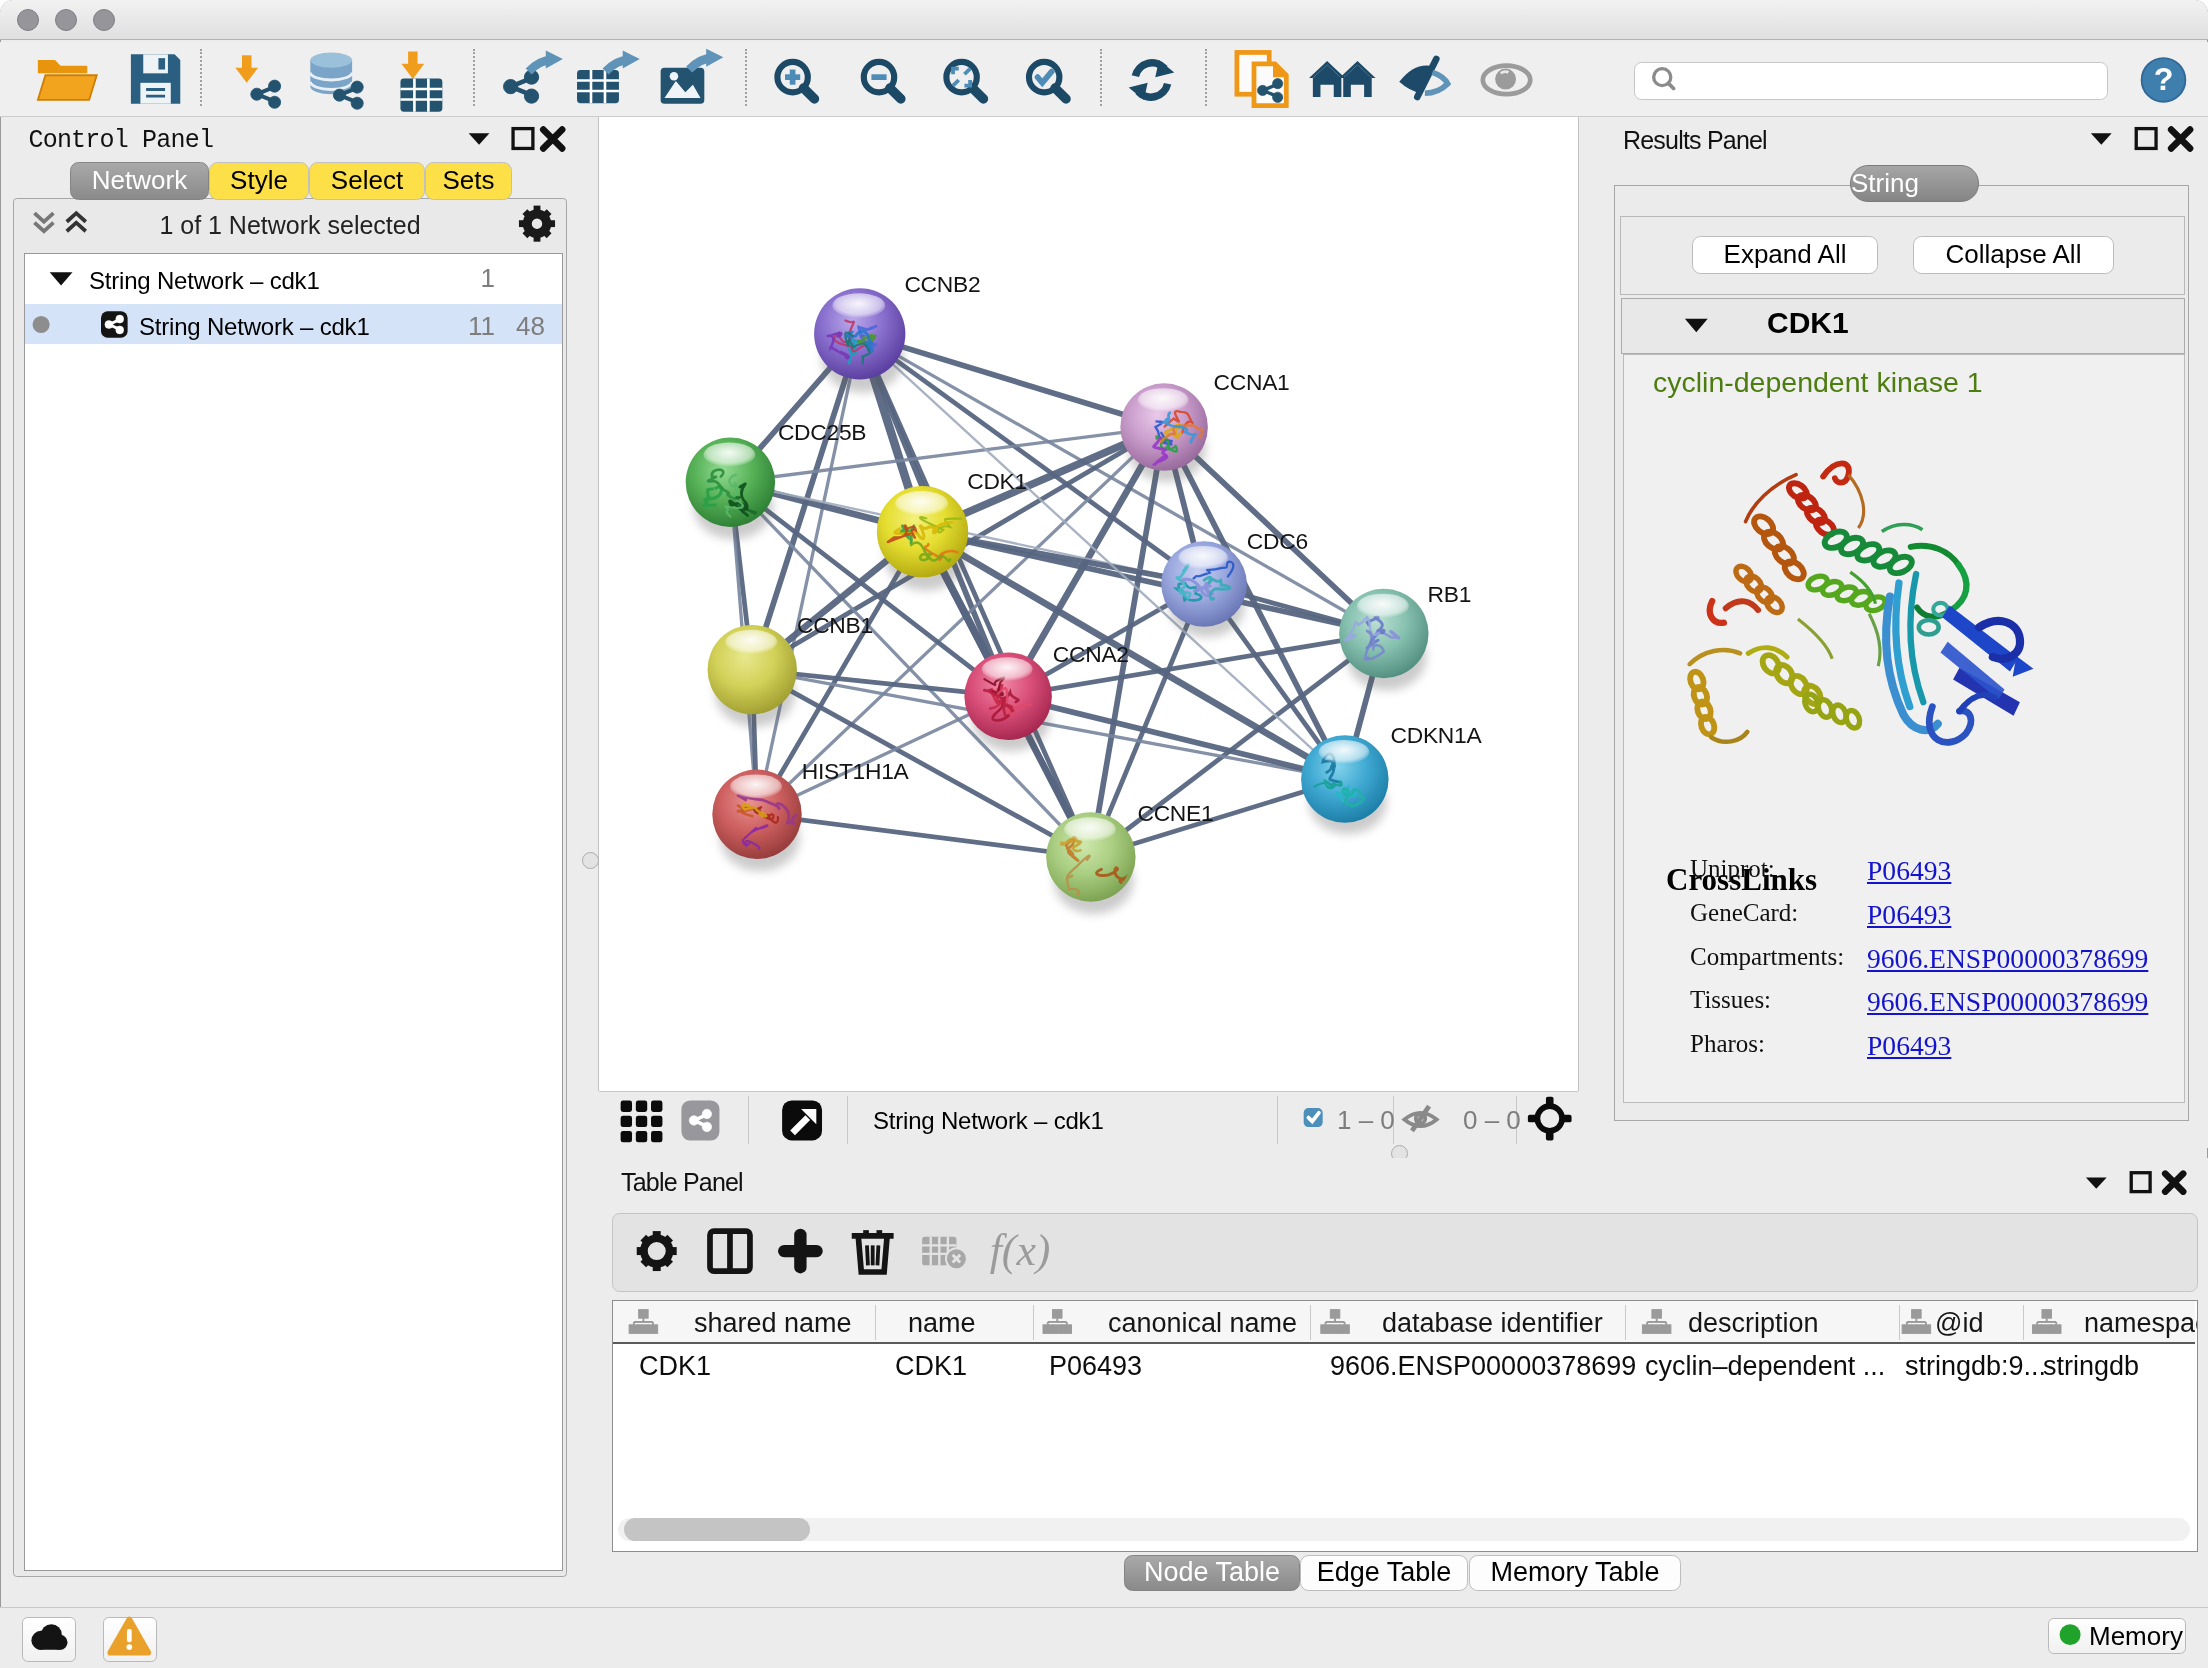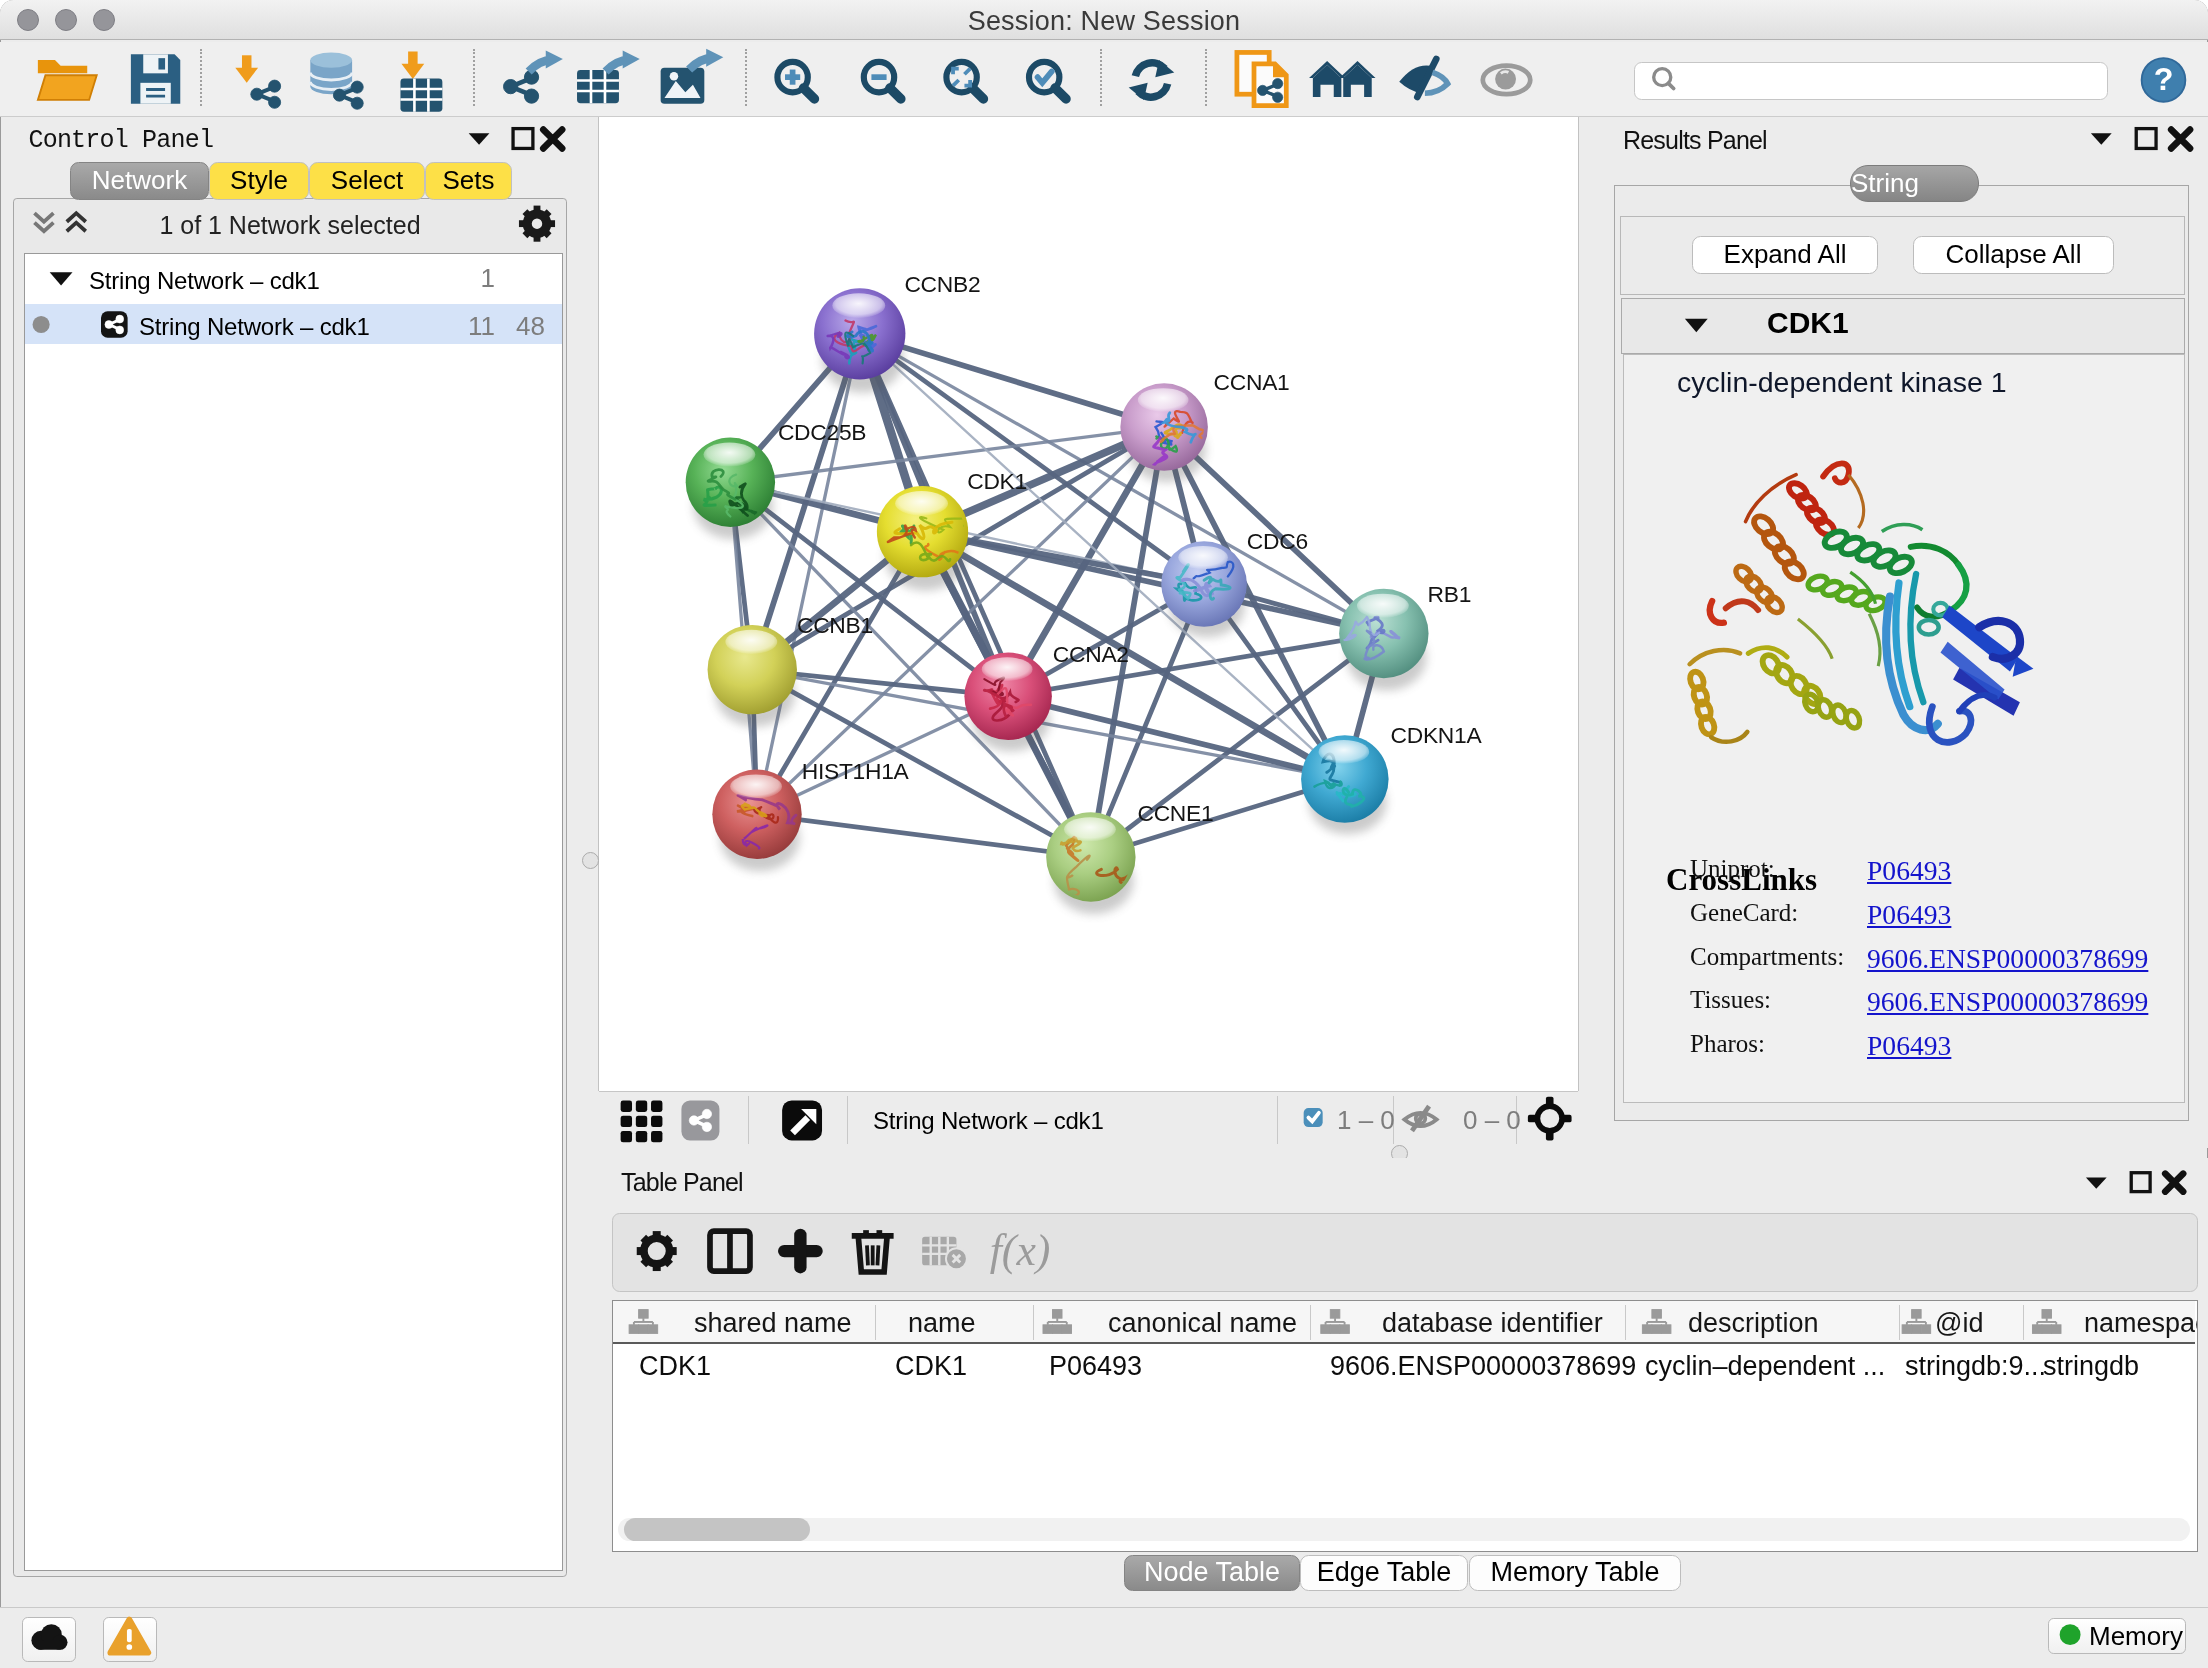--- a/index.html
+++ b/index.html
@@ -62,21 +62,20 @@
   .sbtn { top:1617px; height:45px; background:linear-gradient(#ffffff,#f0f0f0); border:1.9px solid #b9b9b9; border-radius:5.7px; }
 </style>
 </head>
 <body>
 <div id="win">
 
   <div class="abs" id="titlebar"></div>
   <div class="abs tl" style="left:17px;"></div>
   <div class="abs tl" style="left:55px;"></div>
   <div class="abs tl" style="left:93px;"></div>
-  <div class="abs" id="title">Session: New Session</div>
 
   <div class="abs" id="toolbar"></div>
   <div class="abs" id="toolbar-icons" style="left:0;top:42px;width:2208px;height:75px;z-index:3;">
   <svg width="2208" height="75" viewBox="0 0 2322 79">
     <defs>
       <g id="shareg">
         <line x1="-11" y1="0" x2="11" y2="-9" stroke-width="5"></line>
         <line x1="-11" y1="0" x2="11" y2="9" stroke-width="5"></line>
         <circle cx="-11" cy="0" r="7.5"></circle>
             <circle cx="11" cy="-10" r="7.5"></circle>
@@ -374,21 +373,21 @@
   <div class="abs rbtn" style="left:1692px;width:186px;">Expand All</div>
   <div class="abs rbtn" style="left:1913px;width:201px;">Collapse All</div>
   <div class="abs" id="rp-cdk1"></div>
   <div class="abs" style="left:1767px;top:306px;font-size:30px;font-weight:bold;color:#000;">CDK1</div>
   <div class="abs" id="rp-cdk1-tri" style="left:1683px;top:316px;width:28.5px;height:19px;">
     <svg width="28.5" height="19" viewBox="0 0 30 20">
         <path d="M 2 3 L 26 3 L 14 17 Z" fill="#111"></path>
       </svg>
   </div>
   <div class="abs" id="rp-detail"></div>
-  <div class="abs" style="left:1653px;top:366px;font-size:28.5px;color:#0f172a;margin-left:24px;">cyclin-dependent kinase 1</div>
+  <div class="abs" style="left:1653px;top:366px;font-size:28.5px;color:#4d7c0f;">cyclin-dependent kinase 1</div>
   <div class="abs" id="protein" style="left:1655px;top:433px;width:399px;height:342px;">
 <svg width="399" height="342" viewBox="0 0 420 360">
 <g transform="translate(6,4) scale(0.95)">
 <ellipse cx="152" cy="60" rx="7" ry="11" transform="rotate(-55 152 60)" fill="none" stroke="#bf2410" stroke-width="6.5" opacity="1.0"></ellipse>
 <ellipse cx="162" cy="73" rx="7" ry="11" transform="rotate(-55 162 73)" fill="none" stroke="#bf2410" stroke-width="6.5" opacity="1.0"></ellipse>
 <ellipse cx="172" cy="87" rx="7" ry="11" transform="rotate(-55 172 87)" fill="none" stroke="#bf2410" stroke-width="6.5" opacity="1.0"></ellipse>
 <ellipse cx="182" cy="100" rx="7" ry="11" transform="rotate(-55 182 100)" fill="none" stroke="#bf2410" stroke-width="6.5" opacity="1.0"></ellipse>
 <path d="M 180 44 C 194 24 212 26 208 42 C 205 54 195 52 193 46" fill="none" stroke="#c42a12" stroke-width="6.5" stroke-linecap="round"></path>
 <ellipse cx="114" cy="98" rx="8" ry="12" transform="rotate(-50 114 98)" fill="none" stroke="#b4560e" stroke-width="6.5" opacity="1.0"></ellipse>
 <ellipse cx="125" cy="115" rx="8" ry="12" transform="rotate(-50 125 115)" fill="none" stroke="#b4560e" stroke-width="6.5" opacity="1.0"></ellipse>

